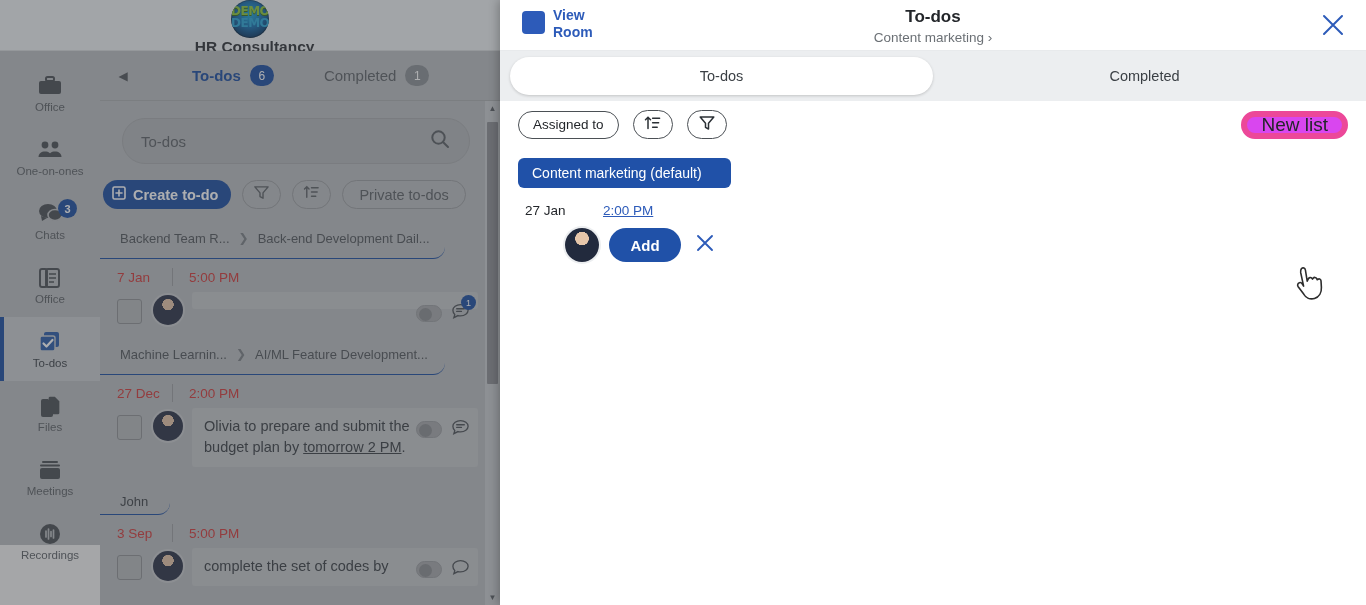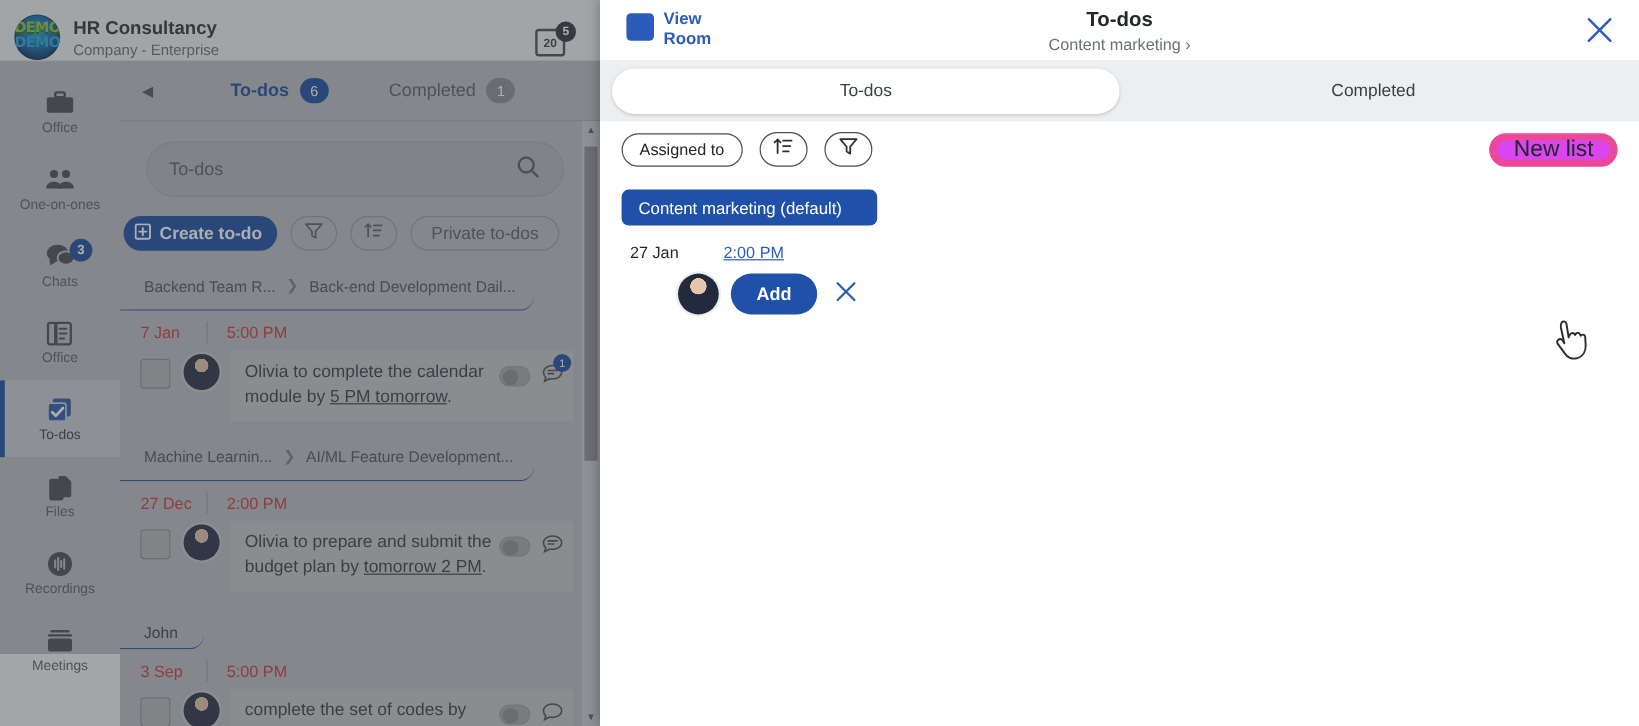--- a/index.html
+++ b/index.html
@@ -17,21 +17,21 @@
   }
   #app-dim {
     position: absolute; left: 0; top: 0; width: 500px; height: 605px;
     background: rgba(60,62,66,0.42); z-index: 60; pointer-events: none;
   }
 
   
   .topbar {
     position: absolute; left: 0; top: 0; width: 500px; height: 51px;
     background: #eceff1; border-bottom: 1px solid #d6d9db;
-    display: flex; align-items: flex-end; padding: 0 12px;
+    display: flex; align-items: center; padding: 0 12px; flex-direction: column;
   }
   .logo {
     width: 38px; height: 38px; border-radius: 50%;
     background: radial-gradient(circle at 50% 38%, #1ea7d8 0%, #1569a8 45%, #0d3f6d 72%, #111d28 100%);
     position: relative; overflow: hidden; flex: 0 0 auto;
     box-shadow: inset 0 0 0 1px rgba(0,0,0,.3);
   }
   .logo .lg-top {
     position: absolute; left: 0; right: 0; top: 5px; text-align: center;
     font-family: "DejaVu Sans", sans-serif; font-weight: 700; font-size: 12px;
@@ -319,39 +319,39 @@
         <svg width="26" height="24" viewBox="0 0 26 24" fill="currentColor">
             <path d="M13 2h5l5 5v12a2 2 0 01-2 2h-8a2 2 0 01-2-2V4a2 2 0 012-2z" stroke="#b9bcbf" stroke-width="1.3"></path>
             <path d="M6 5h5l5 5v11a2 2 0 01-2 2H6a2 2 0 01-2-2V7a2 2 0 012-2z"></path>
           </svg>
       </span>
       <span class="rail-label">Files</span>
     </div>
 
     <div class="rail-item">
       <span class="rail-icon">
+        <svg width="26" height="24" viewBox="0 0 26 24" fill="currentColor">
+            <rect x="5" y="3" width="16" height="2" rx="1"></rect>
+            <rect x="3" y="6.5" width="20" height="2" rx="1"></rect>
+            <rect x="3" y="10" width="20" height="11" rx="2"></rect>
+          </svg>
+      </span>
+      <span class="rail-label">Meetings</span>
+    </div>
+
+    <div class="rail-item">
+      <span class="rail-icon">
         <svg width="26" height="24" viewBox="0 0 26 24">
             <circle cx="13" cy="12" r="10" fill="currentColor"></circle>
             <g stroke="#b9bcbf" stroke-width="1.7" stroke-linecap="round">
               <path d="M9 9v6M11.5 7v10M14 9.5v5M16.5 8v8"></path>
             </g>
           </svg>
       </span>
       <span class="rail-label">Recordings</span>
-    </div>
-
-    <div class="rail-item">
-      <span class="rail-icon">
-        <svg width="26" height="24" viewBox="0 0 26 24" fill="currentColor">
-            <rect x="5" y="3" width="16" height="2" rx="1"></rect>
-            <rect x="3" y="6.5" width="20" height="2" rx="1"></rect>
-            <rect x="3" y="10" width="20" height="11" rx="2"></rect>
-          </svg>
-      </span>
-      <span class="rail-label">Meetings</span>
     </div>
   </div>
 
   <div class="listcol">
     <div class="tabrow">
       <span class="backarrow">◀</span>
       <div class="tabbtn">
         <span class="tab-lbl">To-dos</span>
         <span class="cnt">6</span>
       </div>
@@ -409,21 +409,20 @@
     <div class="todo-item">
       <div class="meta">
         <span class="date">7 Jan</span>
         <span class="vbar"></span>
         <span class="time">5:00 PM</span>
       </div>
       <div class="body">
         <span class="chk"></span>
         <span class="av"></span>
         <div class="bubble">
-          <span class="txt"><span>Olivia to complete the calendar module by </span><u>5 PM tomorrow</u><span>.</span></span>
           <span class="bub-icons">
             <span class="mini-toggle"></span>
             <span class="cmt">
               <svg width="19" height="18" viewBox="0 0 20 18" fill="none" stroke="currentColor" stroke-width="1.4">
                   <path d="M2 8.2C2 4.9 5.6 2.3 10 2.3s8 2.6 8 5.9-3.6 5.9-8 5.9a11 11 0 01-2.6-.3L3 16l1-3.2C2.8 11.6 2 10 2 8.2z"></path>
                   <path d="M6 6.6h8M6 9.4h5" stroke-linecap="round"></path>
                 </svg>
               <span class="cmt-badge">1</span>
             </span>
           </span>

